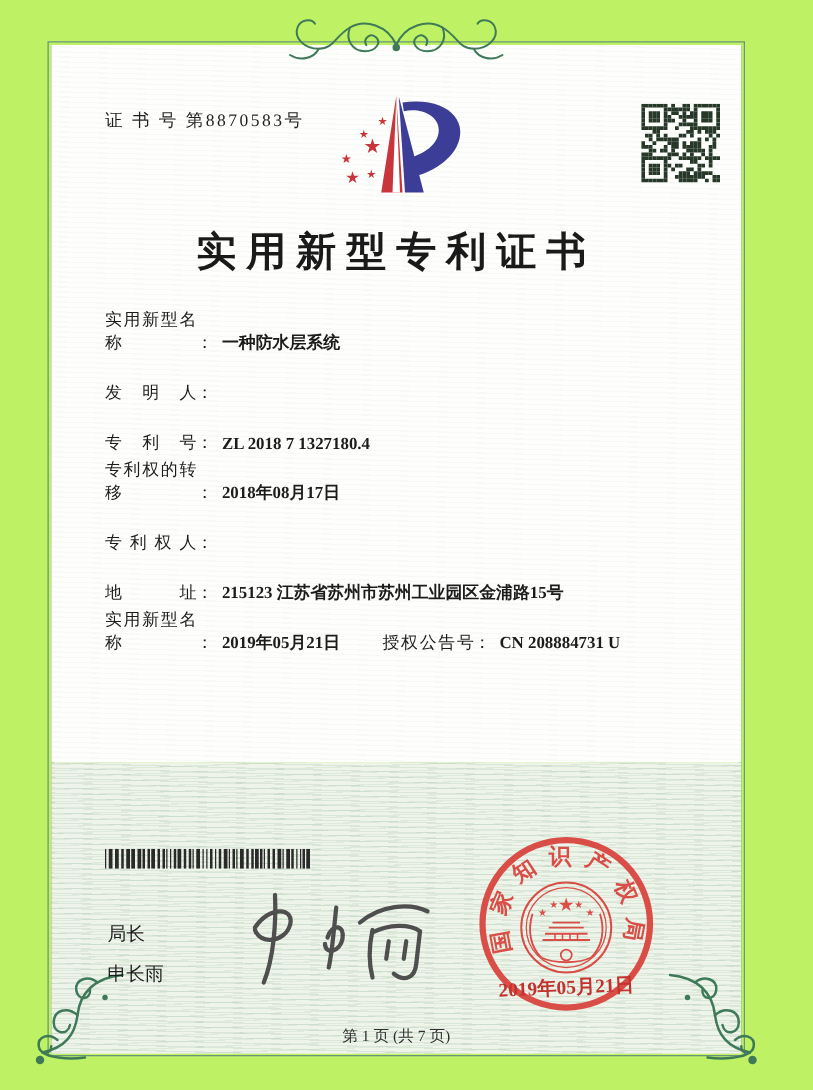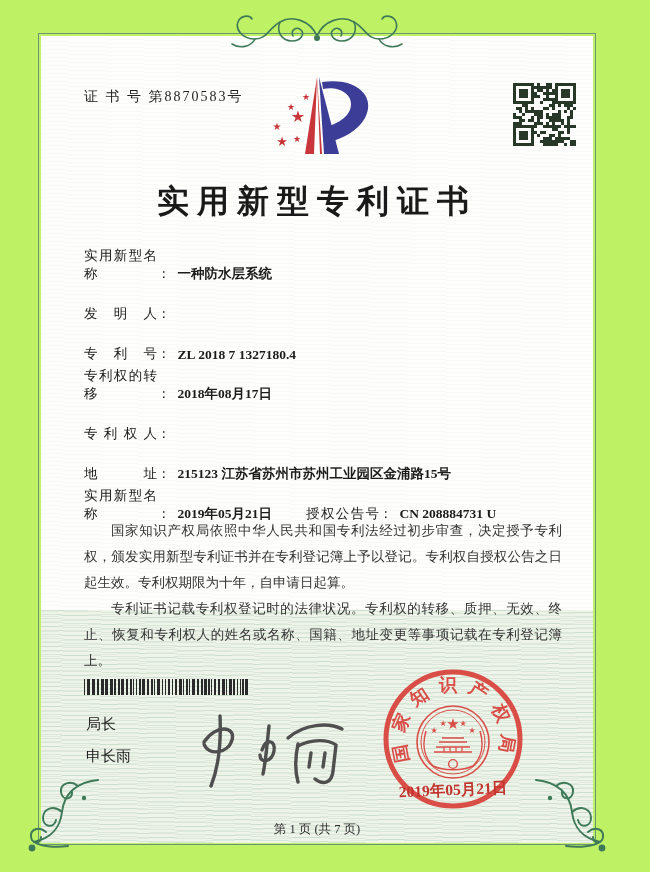--- a/index.html
+++ b/index.html
@@ -39,21 +39,21 @@
   .pair2 { position:absolute; left:222px; display:flex; align-items:center; }
   .row.grant { position:relative; }
 
   .legal { position:absolute; left:84px; top:518px; width:478px;
            font-size:13.5px; line-height:1.93; color:#333; text-align:justify; }
   .legal p { text-indent:2em; }
 
   .barcode { position:absolute; left:84px; top:679px; width:166px; height:16px; }
   .barcode rect { fill:#2a2a2a; }
 
-  .signer { position:absolute; left:86px; top:708px; font-size:15px; line-height:32px; color:#1c1c1c; }
+  .signer { position:absolute; left:86px; top:732px; font-size:15px; line-height:32px; color:#1c1c1c; }
   .signature { position:absolute; left:178px; top:708px; width:170px; height:92px; }
 
   .seal { position:absolute; left:378px; top:664px; width:150px; height:150px; opacity:0.93; }
   .seal-date { position:absolute; left:380px; top:780px; width:146px; text-align:center;
                font-size:15.5px; color:#c2332d; transform:rotate(-2.5deg); font-weight:600; }
 
   .footer { position:absolute; left:38px; top:821px; width:558px; text-align:center;
             font-size:12.5px; color:#2e2e2e; }
 
   .orn { position:absolute; }
@@ -410,24 +410,20 @@
         <span class="colon">：</span>
       <span class="value">2019年05月21日</span>
       <span class="pair2">
         <span class="label">授权公告号</span>
           <span class="colon">：</span>
         <span class="value">CN 208884731 U</span>
       </span>
     </div>
   </div>
 
-  <div class="legal">
-    <p>国家知识产权局依照中华人民共和国专利法经过初步审查，决定授予专利权，颁发实用新型专利证书并在专利登记簿上予以登记。专利权自授权公告之日起生效。专利权期限为十年，自申请日起算。</p>
-    <p>专利证书记载专利权登记时的法律状况。专利权的转移、质押、无效、终止、恢复和专利权人的姓名或名称、国籍、地址变更等事项记载在专利登记簿上。</p>
-  </div>
 
   <svg class="barcode" viewBox="0 0 166 16" preserveAspectRatio="none" id="bc">
       <rect x="0" y="0" width="1" height="16"></rect>
       <rect x="3" y="0" width="3" height="16"></rect>
       <rect x="8" y="0" width="3" height="16"></rect>
       <rect x="13" y="0" width="2" height="16"></rect>
       <rect x="17" y="0" width="3" height="16"></rect>
       <rect x="21" y="0" width="3" height="16"></rect>
       <rect x="26" y="0" width="3" height="16"></rect>
       <rect x="30" y="0" width="2" height="16"></rect>

